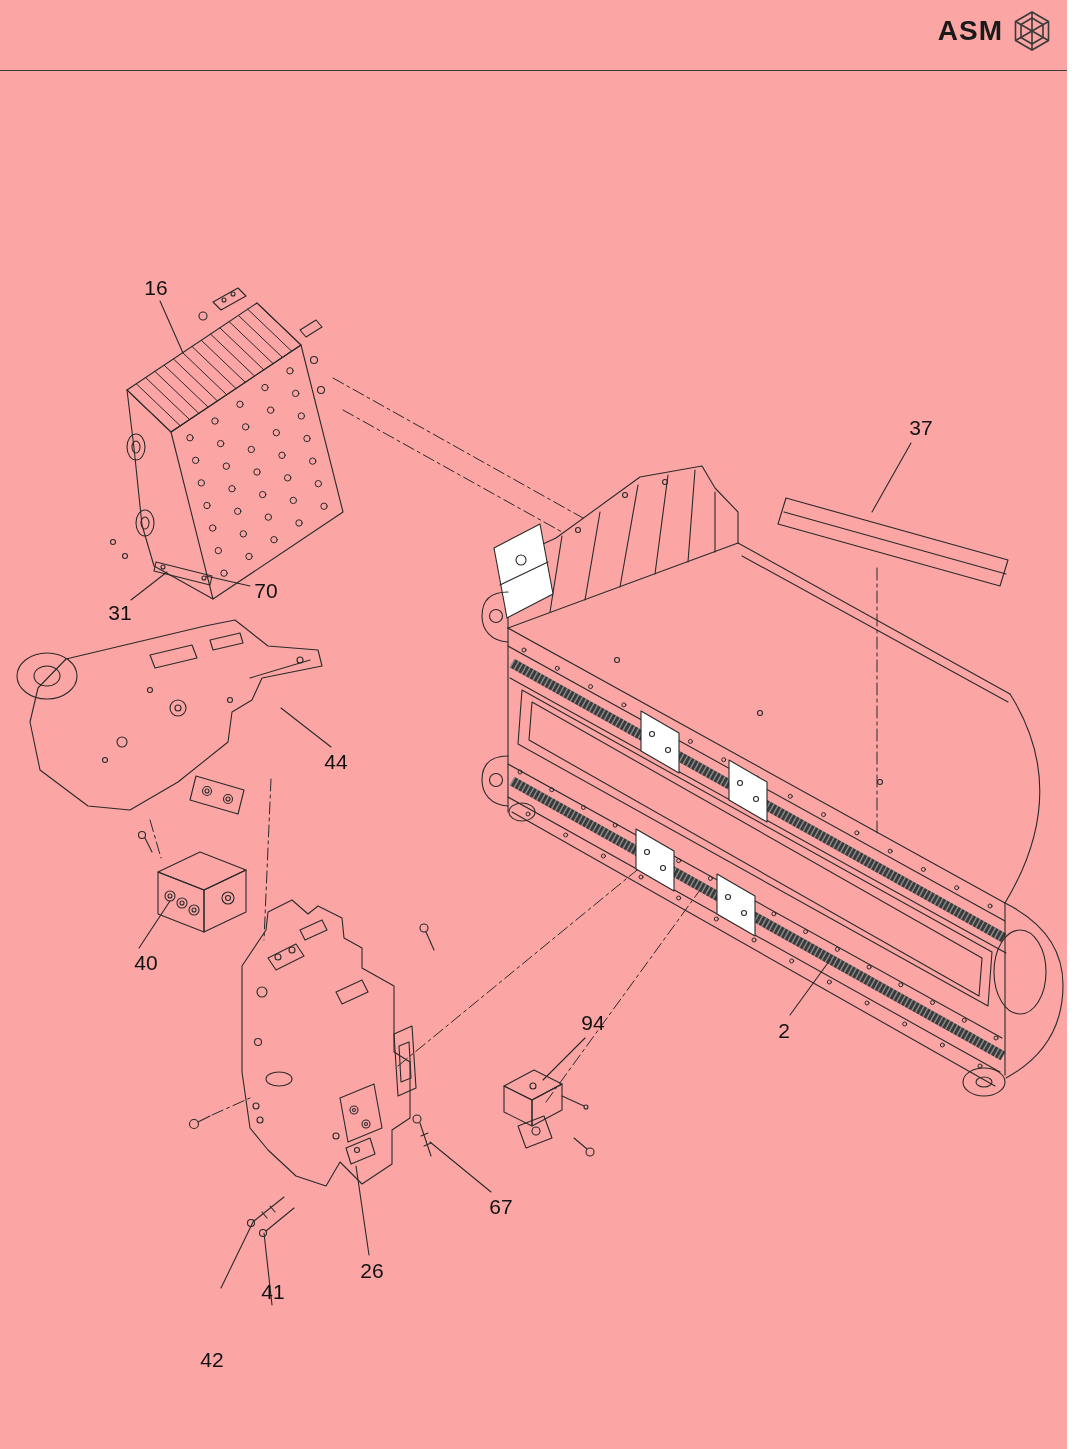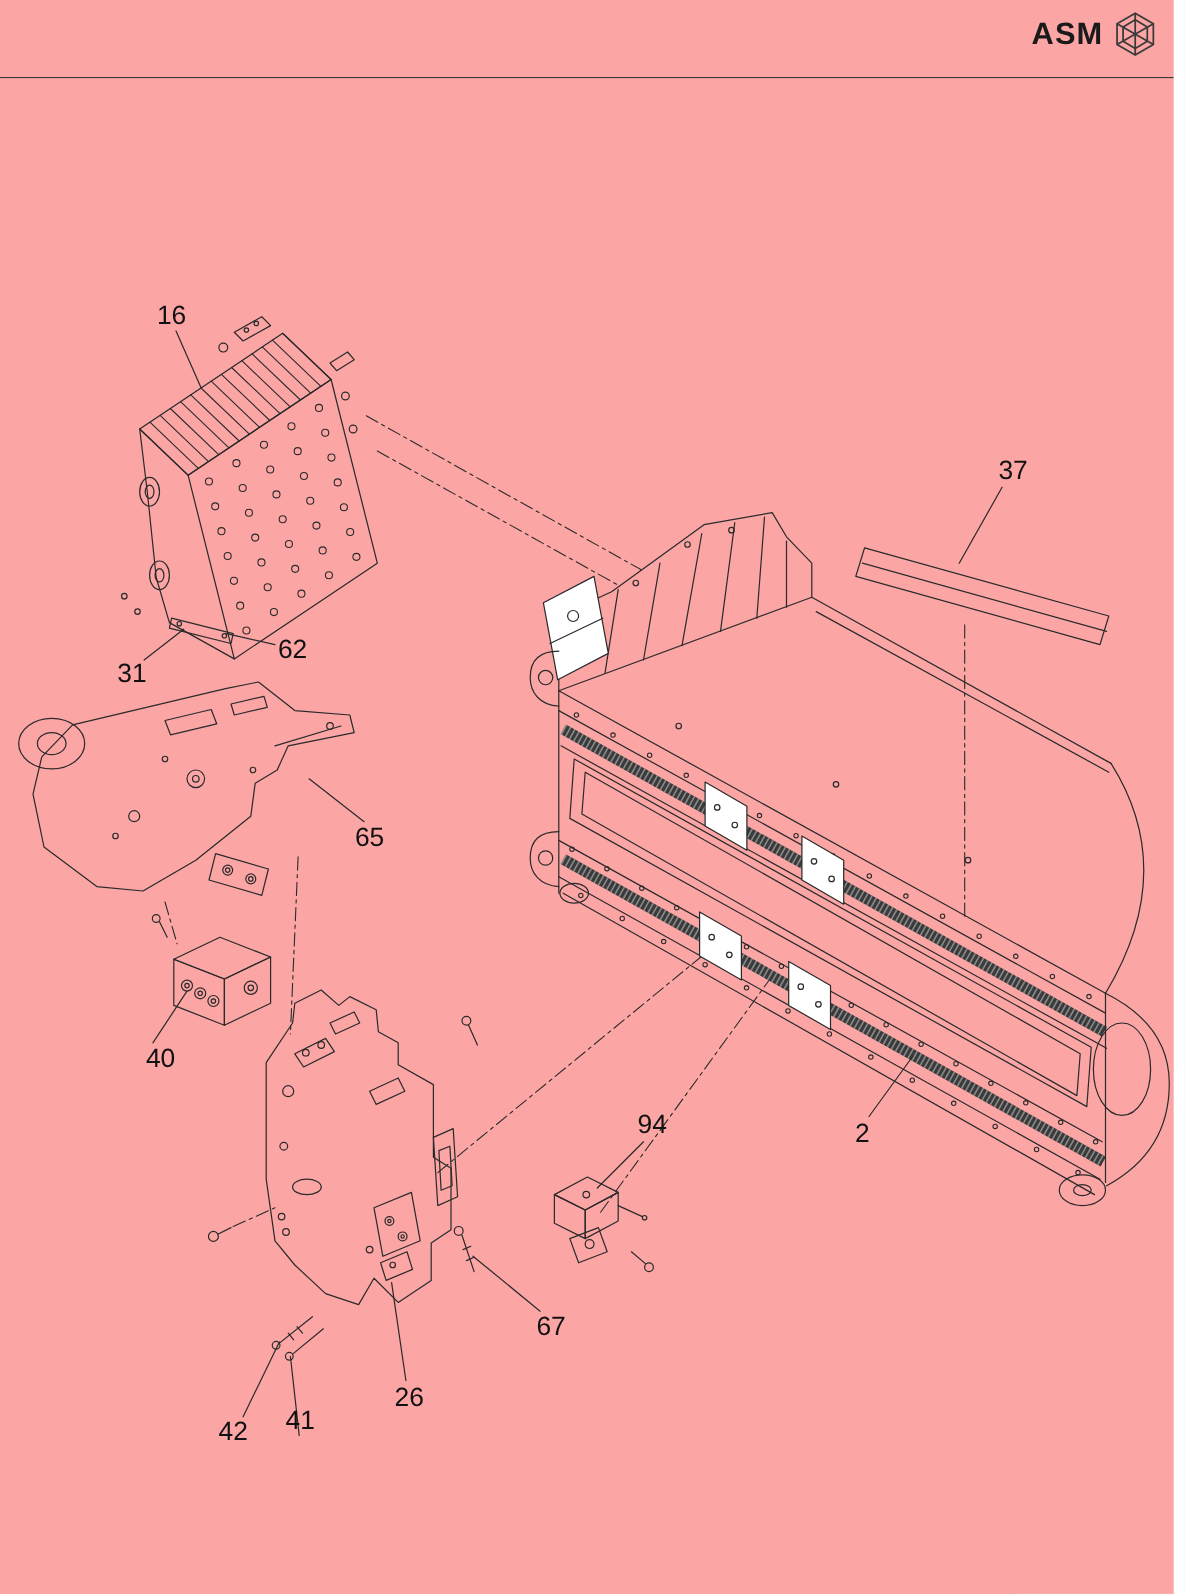--- a/index.html
+++ b/index.html
@@ -14,21 +14,21 @@
   svg.drawing{position:absolute;left:0;top:0;display:block}
 
   .art *{stroke:#2a2a2a;stroke-width:1.1;fill:none;stroke-linejoin:round;stroke-linecap:round}
   .art .fillw{fill:#ffffff}
   .art .railstrip{stroke:#3a3a3a;stroke-width:10;stroke-linecap:butt}
   .art .railtex{stroke:#ffffff;stroke-width:10;opacity:.4;stroke-dasharray:1.5 2.8;stroke-linecap:butt}
   .art .axis{stroke-dasharray:12 4 3 4;stroke-width:1}
   .art .leader{stroke-width:1.1}
   #fins-hatch line,#hole-grid circle,#bolt-rows circle{stroke:#2a2a2a;stroke-width:1;fill:none}
 
-  .callout{position:absolute;transform:translate(-50%,-50%);font-size:24px;color:#111;white-space:nowrap}
+  .callout{position:absolute;transform:translate(-50%,-50%);font-size:21px;color:#111;white-space:nowrap}
   .logo-svg *{stroke:#3a3a3a;stroke-width:1.6;fill:none}
 </style>
 </head>
 <body>
 
 <div class="page">
 
   <header class="brand">
     <span class="brand-text">ASM</span>
     <svg class="logo-svg" width="42" height="42" viewBox="0 0 42 42">
@@ -351,24 +351,24 @@
         <line class="leader" x1="491" y1="1192" x2="430" y2="1142"></line>
         <line class="leader" x1="585" y1="1038" x2="543" y2="1080"></line>
         <line class="leader" x1="790" y1="1015" x2="830" y2="960"></line>
         <line class="leader" x1="911" y1="443" x2="872" y2="512"></line>
       </g>
     </g>
   </svg>
 
   <span class="callout" style="left:156px;top:288px">16</span>
   <span class="callout" style="left:120px;top:613px">31</span>
-  <span class="callout" style="left:266px;top:591px">62</span>
-  <span class="callout" style="left:336px;top:762px">65</span>
+  <span class="callout" style="left:266px;top:591px">70</span>
+  <span class="callout" style="left:336px;top:762px">44</span>
   <span class="callout" style="left:146px;top:963px">40</span>
   <span class="callout" style="left:372px;top:1271px">26</span>
-  <span class="callout" style="left:212px;top:1302px">42</span>
+  <span class="callout" style="left:212px;top:1360px">42</span>
   <span class="callout" style="left:273px;top:1292px">41</span>
   <span class="callout" style="left:501px;top:1207px">67</span>
   <span class="callout" style="left:593px;top:1023px">94</span>
   <span class="callout" style="left:784px;top:1031px">2</span>
   <span class="callout" style="left:921px;top:428px">37</span>
 
 </div>
 
 </body></html>

